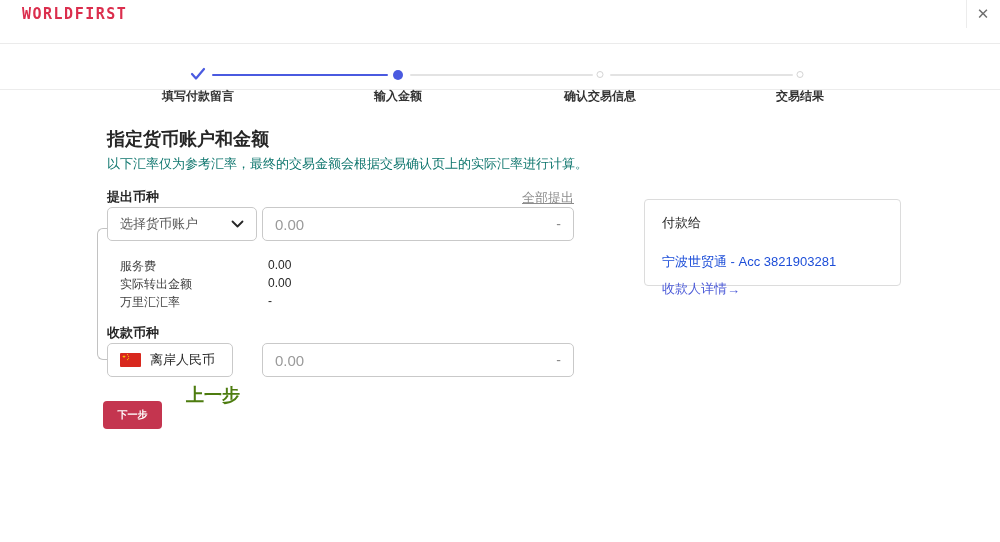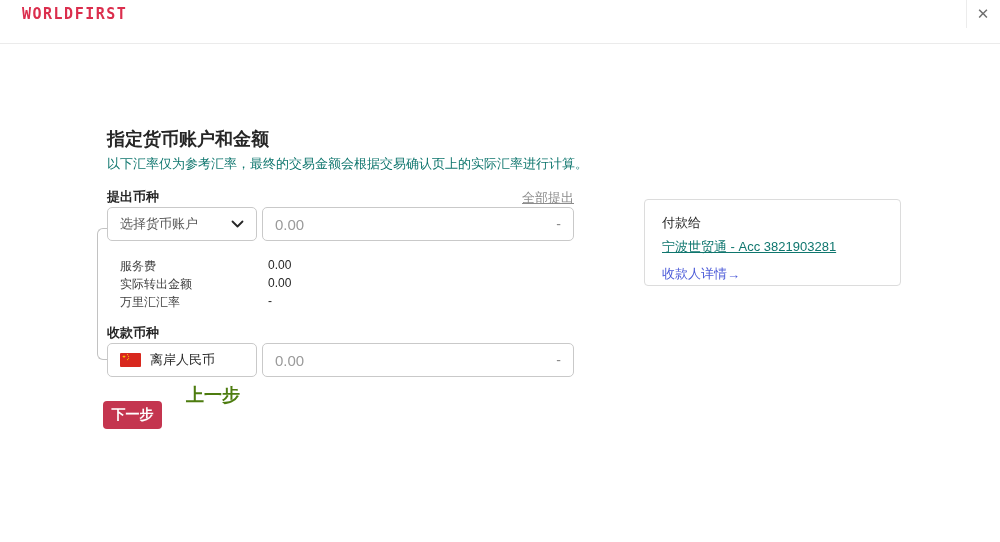--- a/index.html
+++ b/index.html
@@ -99,43 +99,43 @@
     position: absolute; left: 97px; top: 228px; width: 10px; height: 132px;
     border-left: 1.5px solid #c2c2c2;
     border-top: 1.5px solid #c2c2c2;
     border-bottom: 1.5px solid #c2c2c2;
     border-radius: 6px 0 0 6px;
   }
   .fee-row { position: absolute; left: 120px; width: 420px; font-size: 12px; }
   .fee-label { color: #404040; }
   .fee-value { position: absolute; left: 148px; color: #262626; }
   .currency-box {
-    position: absolute; left: 107px; top: 343px; width: 150px; height: 34px;
+    position: absolute; left: 107px; top: 343px; width: 126px; height: 34px;
     border: 1px solid #c9c9c9; border-radius: 5px; background: #fff;
     display: flex; align-items: center; padding: 0 12px; gap: 9px;
     cursor: pointer;
   }
   .currency-box .flag { flex: none; display: flex; }
   .currency-box .currency-text { font-size: 13px; color: #262626; }
   
   .payee-panel {
     position: absolute; left: 644px; top: 199px; width: 257px; height: 87px;
     border: 1px solid #dcdcdc; border-radius: 4px; background: #fff;
     padding: 14px 17px;
   }
   .payee-title { font-size: 13px; font-weight: normal; color: #262626; }
-  .payee-name { font-size: 13px; color: #0f766e; margin-top: 6px; text-decoration: underline; }
+  .payee-name { font-size: 13px; color: #1d4ed8; margin-top: 21px; }
   .payee-link {
     margin-top: 9px; font-size: 13px; color: #4c5bd8; cursor: pointer;
     display: inline-flex; align-items: center; 
   }
   
   .btn-next {
     position: absolute; left: 103px; top: 401px; width: 59px; height: 28px;
-    background: #c4354f; color: #fff; font-size: 14px; font-weight: bold;
+    background: #c4354f; color: #fff; font-size: 10px; font-weight: bold;
     border: none; border-radius: 4px; cursor: pointer;
     display: flex; align-items: center; justify-content: center;
     font-family: "Liberation Sans", "DejaVu Sans", sans-serif;
   }
   .btn-back {
     position: absolute; left: 186px; top: 383px;
     font-size: 18px; font-weight: bold; color: #4d7c0f;
     background: none; border: none; cursor: pointer;
     font-family: "Liberation Sans", "DejaVu Sans", sans-serif;
   }
@@ -144,20 +144,47 @@
 <body>
 
 <div class="screen">
 
   <div class="header">
     <div class="logo">WORLDFIRST</div>
     <div class="header-divider"></div>
     <button class="close-btn">✕</button>
   </div>
 
+  <div class="stepper">
+
+    <div class="step-node" style="left:198px;">
+      <svg class="check-icon" width="16" height="14" viewBox="0 0 16 14">
+        <polyline points="2,7 6,11.5 14,2" fill="none" stroke="#4a5ae0" stroke-width="2.2" stroke-linecap="round" stroke-linejoin="round"></polyline>
+      </svg>
+    </div>
+    <div class="step-line done" style="left:212px; width:176px;"></div>
+
+    <div class="step-node" style="left:398px;">
+      <div class="step-dot-active"></div>
+    </div>
+    <div class="step-line todo" style="left:410px; width:183px;"></div>
+
+    <div class="step-node" style="left:600px;">
+      <div class="step-dot-pending"></div>
+    </div>
+    <div class="step-line todo" style="left:610px; width:183px;"></div>
+
+    <div class="step-node" style="left:800px;">
+      <div class="step-dot-pending"></div>
+    </div>
+    <div class="step-label" style="left:198px;">填写付款留言</div>
+    <div class="step-label" style="left:398px;">输入金额</div>
+    <div class="step-label" style="left:600px;">确认交易信息</div>
+    <div class="step-label" style="left:800px;">交易结果</div>
+  </div>
 
   <h1 class="page-title">指定货币账户和金额</h1>
   <div class="page-subtitle">以下汇率仅为参考汇率，最终的交易金额会根据交易确认页上的实际汇率进行计算。</div>
 
   <div class="section-label" style="left:107px; top:188px;">提出币种</div>
   <a class="withdraw-all">全部提出</a>
 
   <div class="select-box" style="top:207px;">
     <span class="select-text">选择货币账户</span>
     <span class="chevron">

